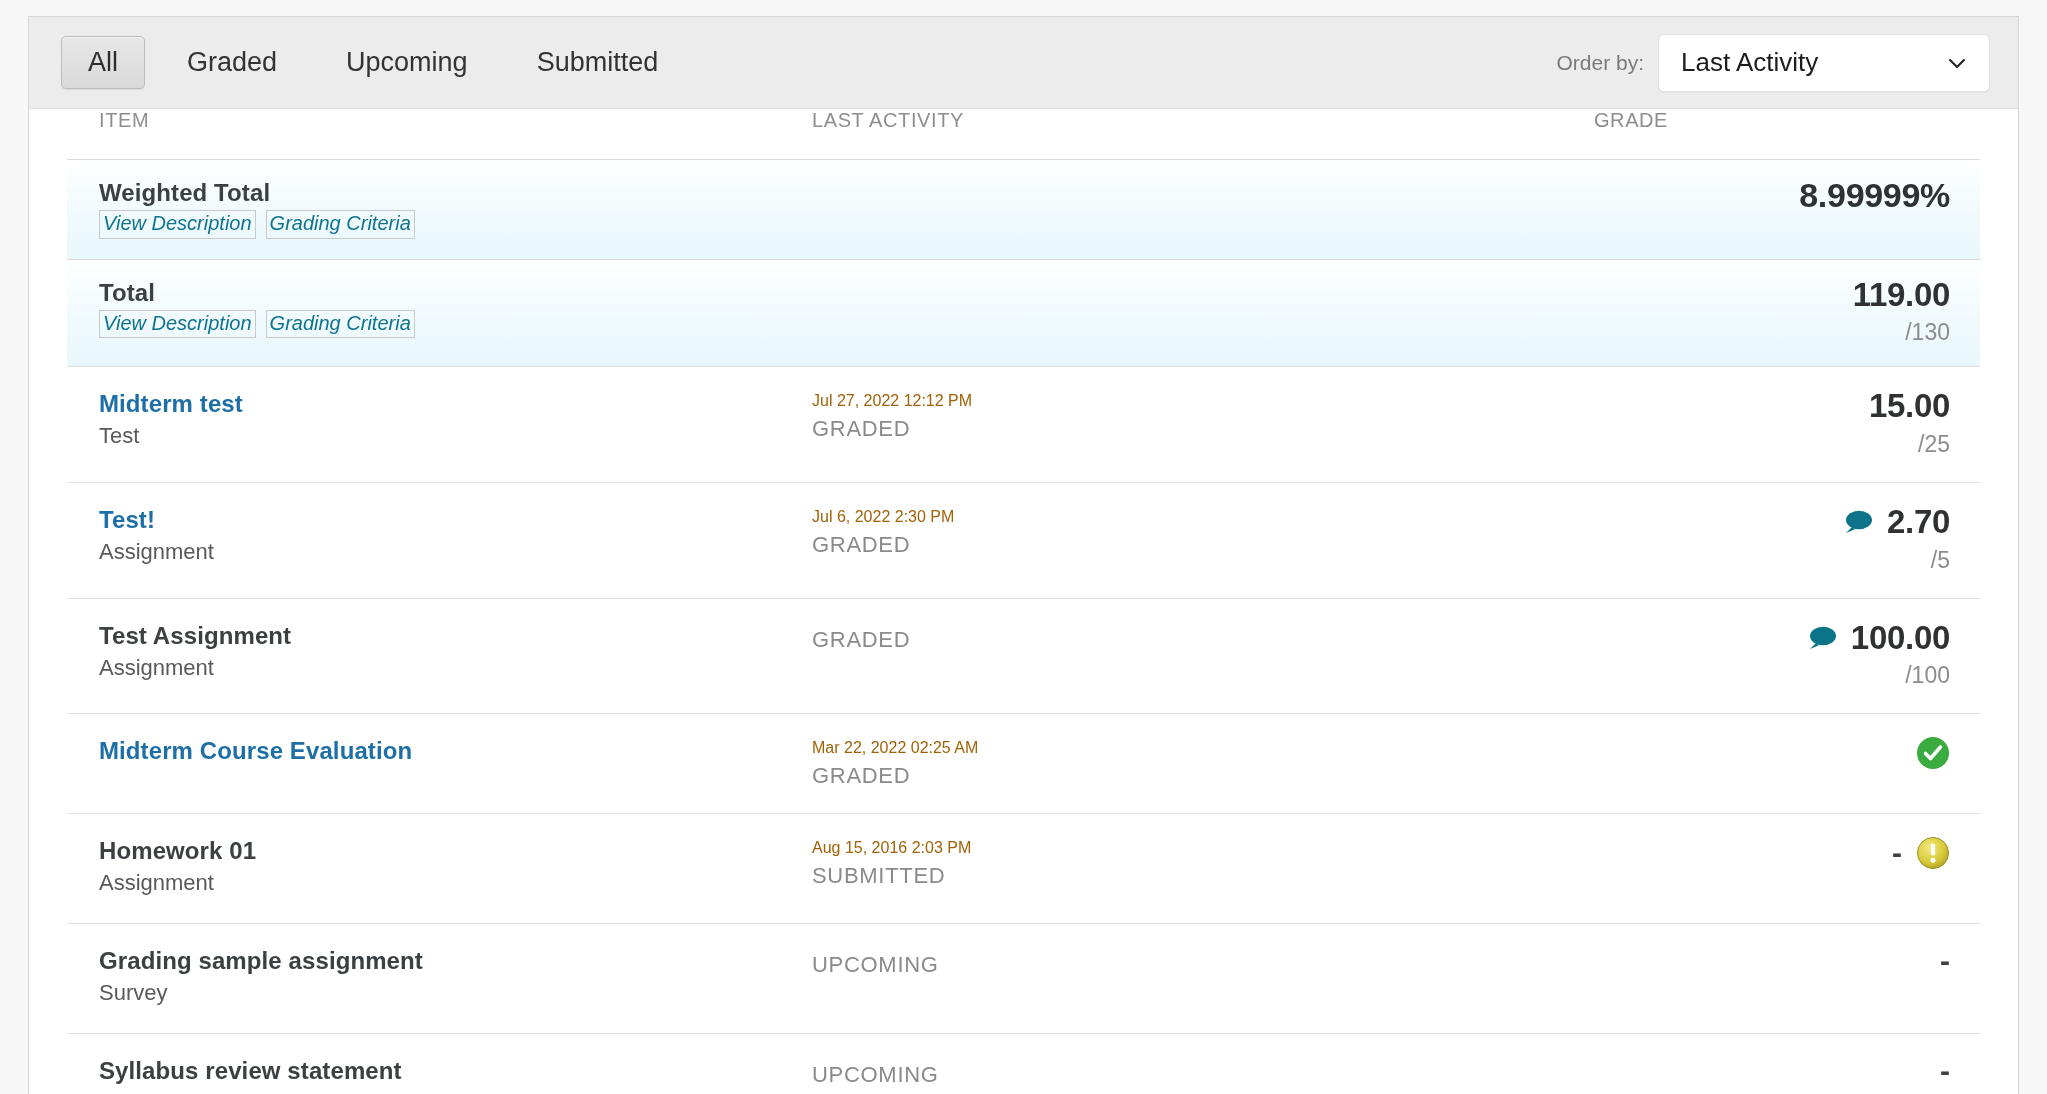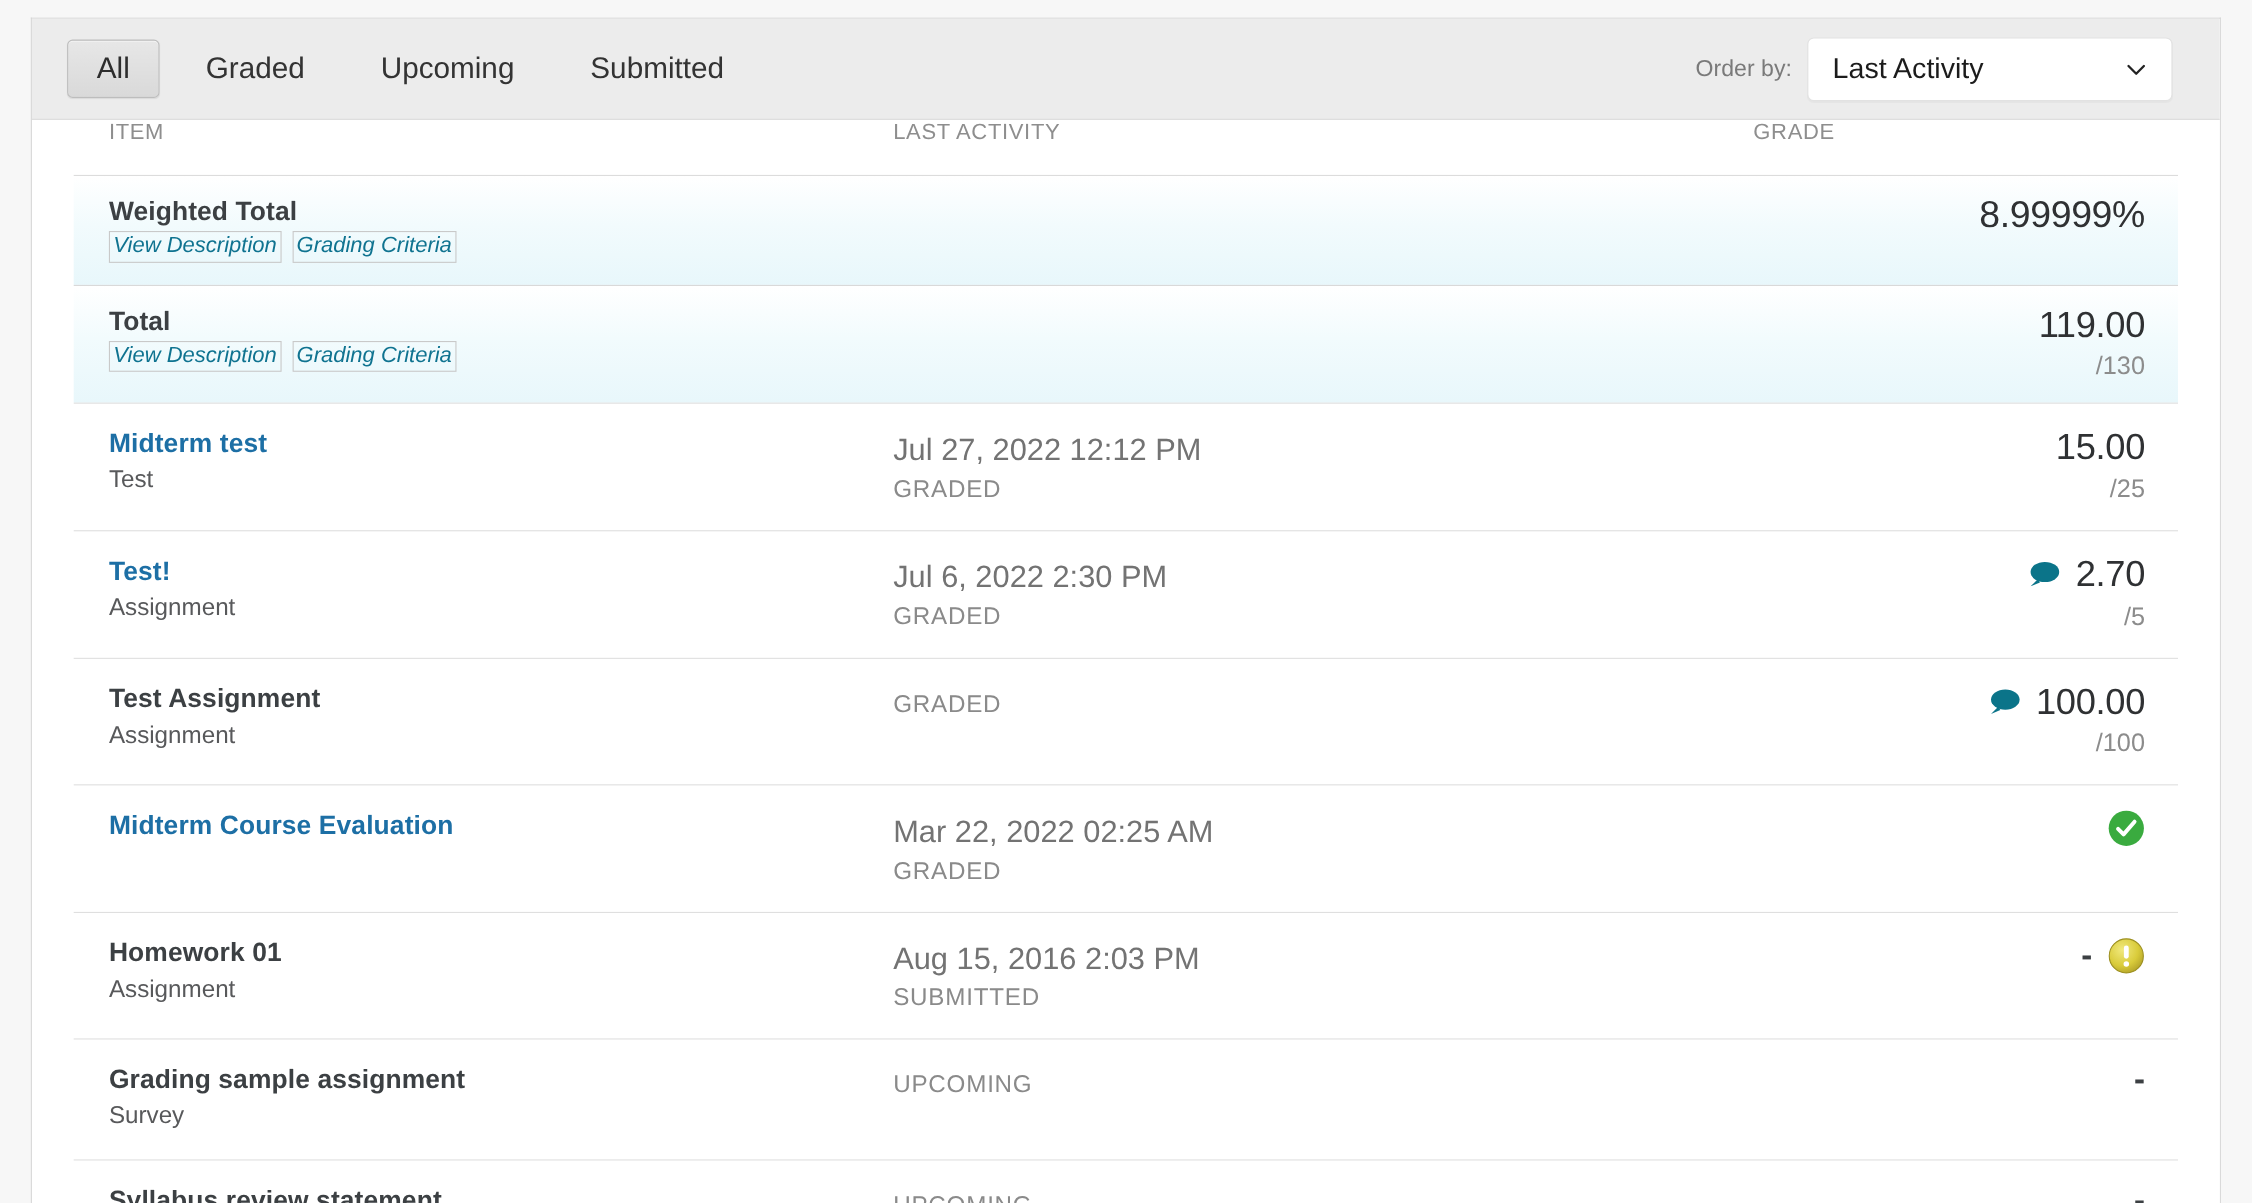--- a/index.html
+++ b/index.html
@@ -45,21 +45,21 @@
   }
   .tab.active {
     background: linear-gradient(#e7e7e7, #d9d9d9);
     border: 1px solid #bdbdbd;
     box-shadow: inset 0 1px 0 #f4f4f4, 0 1px 1px rgba(0,0,0,.08);
     color: #2d2d2d;
   }
 
   .orderby {
     position: absolute;
-    right: 43px; top: 50%;
+    right: 28px; top: 50%;
     transform: translateY(-50%);
     display: flex;
     align-items: center;
   }
   .orderby-label {
     font-size: 21px;
     color: #7a7a7a;
     margin-right: 14px;
     white-space: nowrap;
   }
@@ -140,42 +140,42 @@
     color: #0f7390;
     border: 1px solid #c9c9c9;
     padding: 0px 3px 1px 3px;
     line-height: 1.28;
     cursor: pointer;
     background: transparent;
     font-style: italic;
   }
 
   .act-date {
-    font-size: 28px;
-    color: #737373;
+    font-size: 16px;
+    color: #a16207;
     line-height: 1.3;
   }
   .act-status {
     font-size: 22px;
     color: #8a8a8a;
     letter-spacing: .7px;
     margin-top: 4px;
     text-transform: uppercase;
   }
 
   .grade-main {
     display: flex;
     align-items: center;
     justify-content: flex-end;
     gap: 14px;
     line-height: 1.05;
   }
   .grade-score {
     font-size: 33px;
-    font-weight: normal;
+    font-weight: bold;
     color: #2f3133;
     letter-spacing: -.3px;
   }
   .grade-score.pct { font-size: 34px; }
   .grade-out {
     font-size: 23px;
     color: #8c8c8c;
     margin-top: 7px;
     text-align: right;
   }

